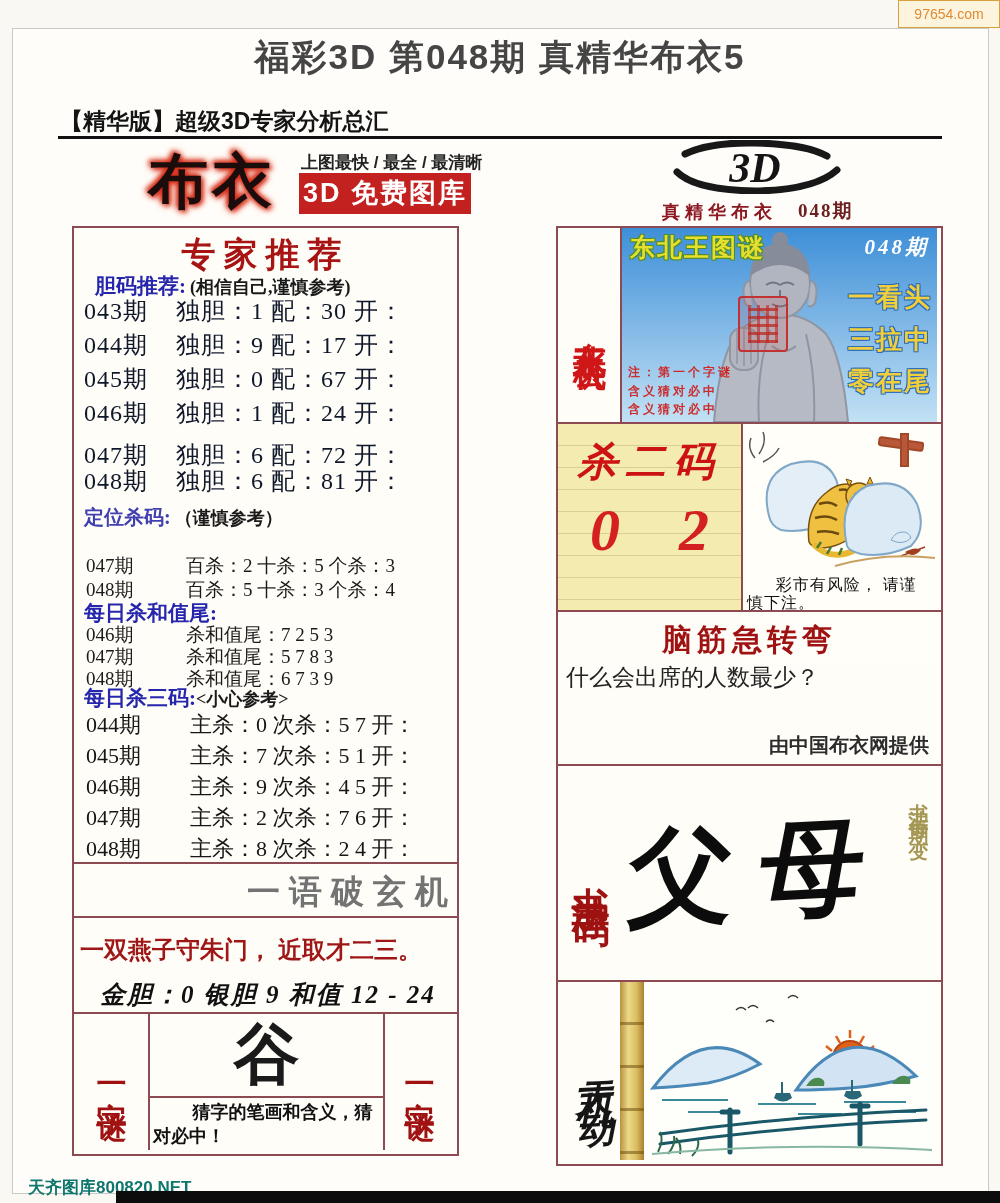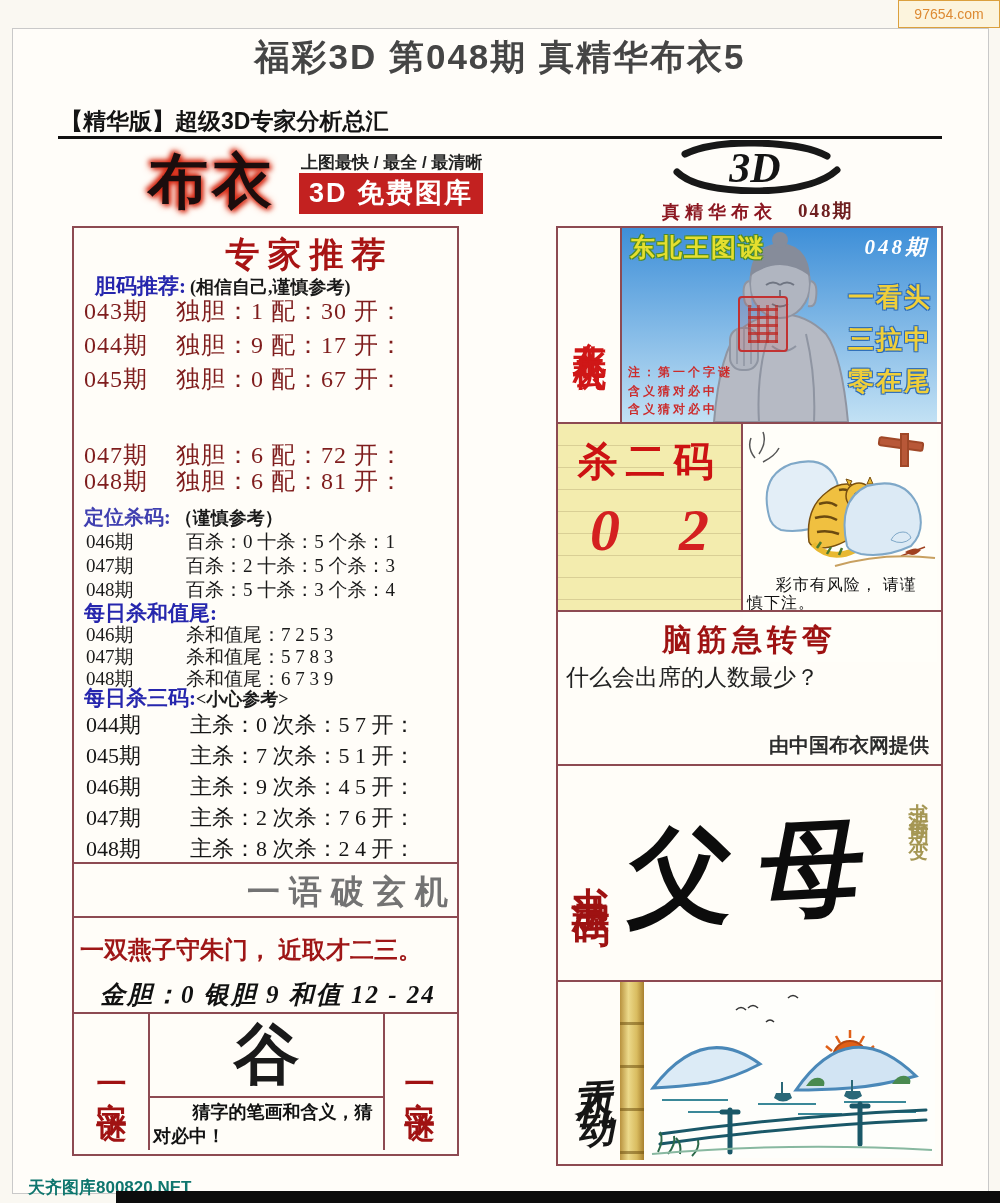--- a/index.html
+++ b/index.html
@@ -10,36 +10,36 @@
   .watermark{right:0;top:0;width:100px;height:26px;background:#fcf4dd;border:1px solid #dba03e;
     color:#dd8a33;font:14px "Liberation Sans",sans-serif;display:flex;align-items:center;justify-content:center;z-index:9;}
   .main-title{top:34px;left:0;width:100%;text-align:center;font:bold 35px "Liberation Sans",sans-serif;
     color:#454545;letter-spacing:2px;}
   .subtitle{top:106px;left:60px;font:bold 23px "Liberation Sans",sans-serif;color:#141414;}
   .subtitle-rule{top:136px;left:58px;width:884px;height:3px;background:#111;}
   .logo-cn{top:142px;left:148px;font:bold 60px "Liberation Serif",serif;color:#1c0d0d;
     text-shadow:2px 2px 5px #d42814,-2px -2px 5px #d42814,0 0 9px #e04424;letter-spacing:4px;}
   .logo-tagline{top:151px;left:301px;font:bold 17px "Liberation Sans",sans-serif;color:#232323;}
   .logo-banner{top:173px;left:299px;background:#c32120;color:#fff;font:bold 27px "Liberation Sans",sans-serif;
-    padding:2px 10px 3px;letter-spacing:2px;}
+    padding:2px 4px 3px;letter-spacing:2px;}
   .rlogo{top:140px;left:655px;}
   .badge-label{top:200px;left:662px;font:bold 18px "Liberation Serif",serif;color:#8c1822;letter-spacing:5px;}
   .badge-issue{top:198px;left:798px;font:bold 19px "Liberation Serif",serif;color:#6e2020;letter-spacing:2px;}
 
   .panel{border:2px solid #8d4a52;background:#fffdf8;}
   .left-panel{left:72px;top:226px;width:383px;height:926px;}
   .right-panel{left:556px;top:226px;width:383px;height:936px;}
   .maroon-h{left:0;width:100%;height:2px;background:#8d4a52;}
   .maroon-v{top:0;width:2px;background:#8d4a52;}
 
   .xp-title{top:4px;left:0;width:100%;text-align:center;font:900 34px "Liberation Serif",serif;
-    color:#a81414;letter-spacing:8px;padding-left:44px;}
+    color:#a81414;letter-spacing:8px;}
   .sec-head{font:bold 21px "Liberation Serif",serif;color:#2626ad;}
   .sec-note{font:bold 18px "Liberation Serif",serif;color:#1a1a1a;}
-  .row26{left:10px;font:24px "Liberation Serif",serif;color:#7f1d1d;letter-spacing:1px;white-space:nowrap;}
+  .row26{left:10px;font:24px "Liberation Serif",serif;color:#0f172a;letter-spacing:1px;white-space:nowrap;}
   .row26 .iss{display:inline-block;width:92px;}
   .row19{left:12px;font:19px "Liberation Serif",serif;color:#1a1a1a;white-space:nowrap;}
   .row19 .iss{display:inline-block;width:100px;}
   .row23{left:12px;font:22px "Liberation Serif",serif;color:#161616;white-space:nowrap;}
   .row23 .iss{display:inline-block;width:104px;}
   .myst-title{left:0;width:100%;text-align:right;font:900 33px "Liberation Serif",serif;color:#737373;letter-spacing:9px;}
   .myst-phrase{left:6px;font:bold 24px "Liberation Serif",serif;color:#9e1616;white-space:nowrap;}
   .myst-gold{left:26px;font:bold italic 25px "Liberation Serif",serif;color:#111;letter-spacing:2px;}
   .vlabel{writing-mode:vertical-rl;text-orientation:upright;font:900 30px "Liberation Serif",serif;
     color:#a01212;letter-spacing:10px;}
@@ -109,28 +109,28 @@
 <div class="abs panel left-panel">
   <div class="abs xp-title">专家推荐</div>
 
   <div class="abs" style="top:44px;left:8px;margin-left:13px;">
     <span class="sec-head">胆码推荐:</span>
     <span class="sec-note">(相信自己,谨慎参考)</span>
   </div>
   <div class="abs row26" style="top:67px"><span class="iss">043期</span><span>独胆：1 配：30 开：</span></div>
   <div class="abs row26" style="top:101px"><span class="iss">044期</span><span>独胆：9 配：17 开：</span></div>
   <div class="abs row26" style="top:135px"><span class="iss">045期</span><span>独胆：0 配：67 开：</span></div>
+  <div class="abs row26" style="top:169px"><span class="iss">046期</span><span>独胆：1 配：24 开：</span></div>
   <div class="abs row26" style="top:211px"><span class="iss">047期</span><span>独胆：6 配：72 开：</span></div>
   <div class="abs row26" style="top:237px"><span class="iss">048期</span><span>独胆：6 配：81 开：</span></div>
 
   <div class="abs" style="top:276px;left:10px;">
     <span class="sec-head" style="color:#4040b0;font-size:20px;">定位杀码:</span>
     <span class="sec-note">（谨慎参考）</span>
   </div>
-  <div class="abs row19" style="top:301px"><span class="iss">046期</span><span>百杀：0 十杀：5 个杀：1</span></div>
   <div class="abs row19" style="top:325px"><span class="iss">047期</span><span>百杀：2 十杀：5 个杀：3</span></div>
   <div class="abs row19" style="top:349px"><span class="iss">048期</span><span>百杀：5 十杀：3 个杀：4</span></div>
 
   <div class="abs sec-head" style="top:371px;left:10px;">每日杀和值尾:</div>
   <div class="abs row19" style="top:394px"><span class="iss">046期</span><span>杀和值尾：7 2 5 3</span></div>
   <div class="abs row19" style="top:416px"><span class="iss">047期</span><span>杀和值尾：5 7 8 3</span></div>
   <div class="abs row19" style="top:438px"><span class="iss">048期</span><span>杀和值尾：6 7 3 9</span></div>
 
   <div class="abs" style="top:456px;left:10px;">
     <span class="sec-head">每日杀三码:</span><span class="sec-note">&lt;小心参考&gt;</span>
@@ -205,21 +205,21 @@
       </div>
     <div class="abs img-note" style="left:6px;bottom:3px;">
       <div>注：第一个字谜</div>
       <div>含义猜对必中</div>
       <div>含义猜对必中</div>
     </div>
   </div>
   <div class="abs maroon-h" style="top:194px"></div>
 
   <div class="abs sha2-cell" style="left:0;top:196px;width:183px;height:186px;">
-    <div class="abs sha2-title" style="top:10px;left:0;width:100%;text-align:center;">杀二码</div>
+    <div class="abs sha2-title" style="top:10px;left:0;width:100%;text-align:center;font-style:italic;">杀二码</div>
     <div class="abs sha2-value" style="top:72px;left:0;width:100%;text-align:center;text-indent:22px;font-style:italic;">0 2</div>
   </div>
   <div class="abs" style="left:185px;top:196px;width:194px;height:238px;background:#fffef9;">
     <svg width="194" height="150" viewBox="0 0 194 150">
       <rect width="194" height="150" fill="#fffef9"></rect>
       <path d="M16 30 q8 -12 4 -22 M12 34 q-8 -10 -4 -20 M20 38 q12 -6 16 -14" stroke="#555" stroke-width="1.5" fill="none"></path>
       <g stroke="#a04828" stroke-width="2" fill="#b85838">
         <rect x="136" y="16" width="44" height="8" rx="2" transform="rotate(8 158 20)"></rect>
         <rect x="158" y="10" width="7" height="32"></rect>
       </g>

